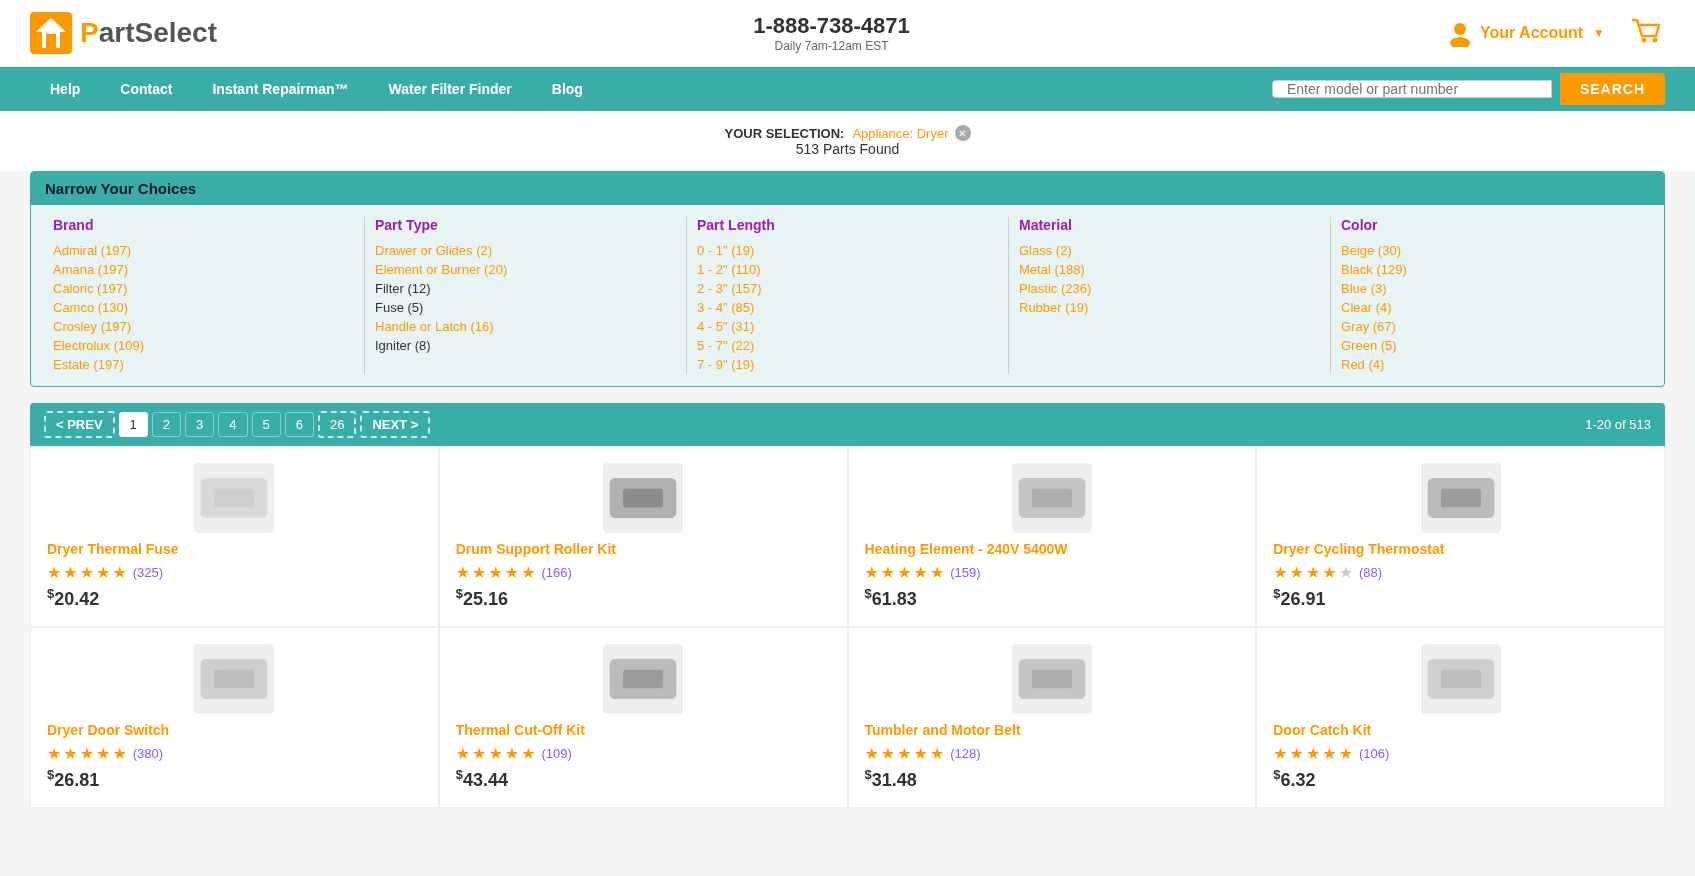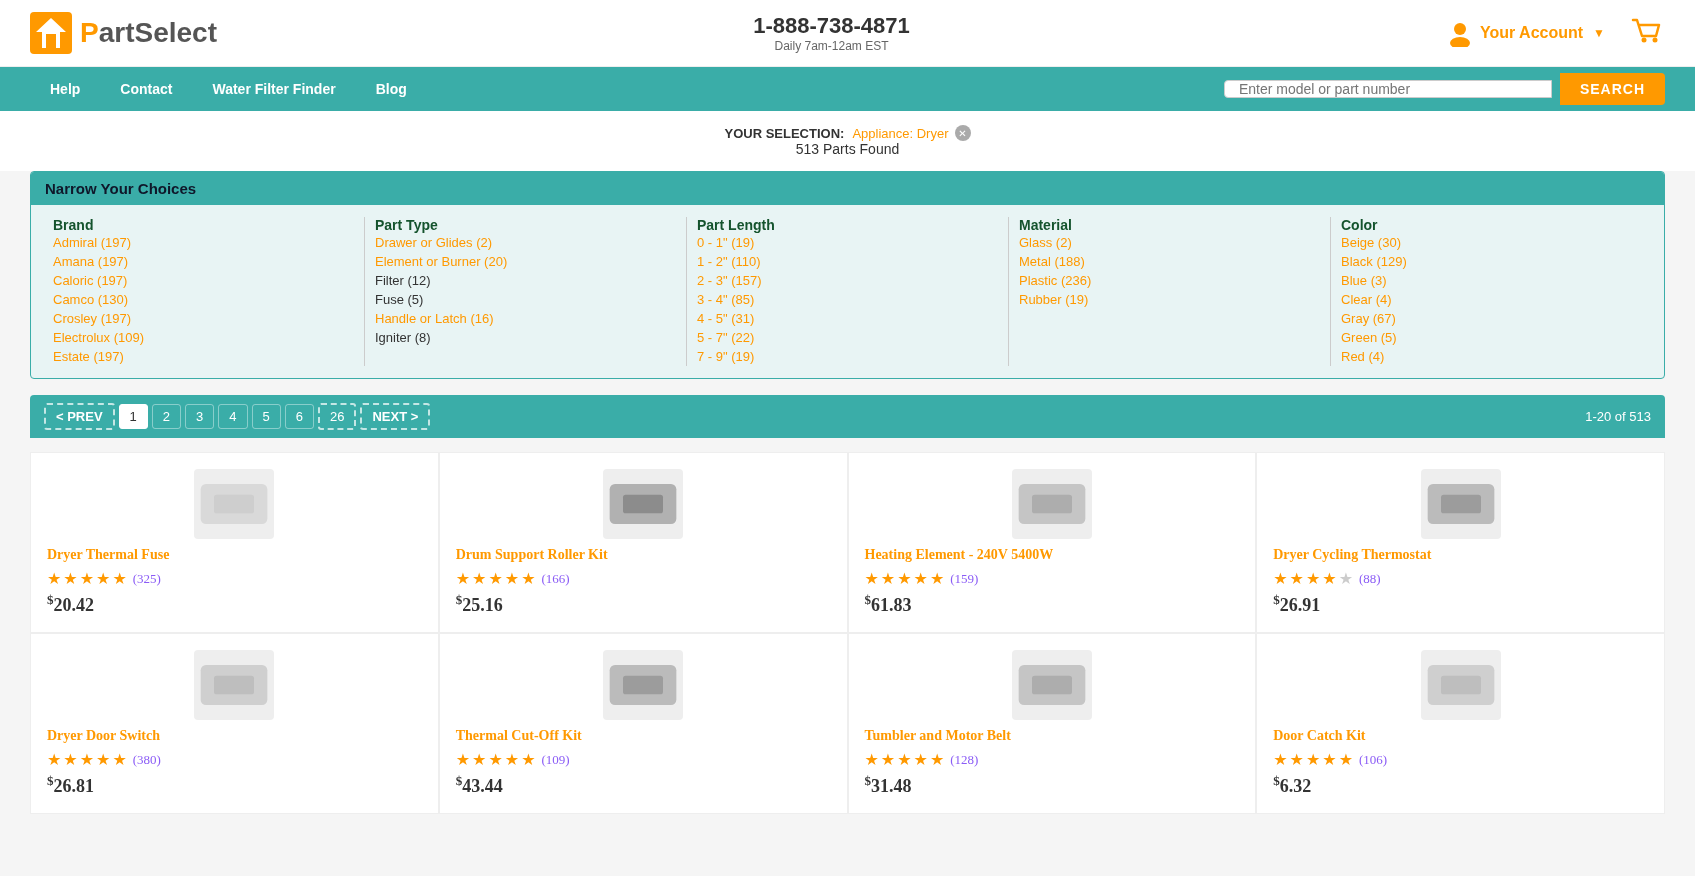--- a/index.html
+++ b/index.html
@@ -18,53 +18,53 @@
     .account-btn { display: flex; align-items: center; gap: 6px; color: #f90; font-size: 16px; font-weight: bold; cursor: pointer; }
     .account-btn svg { fill: #f90; }
     .cart-btn { cursor: pointer; }
     .cart-btn svg { fill: #f90; width: 36px; height: 36px; }
 
     
     .nav { background: #3aada8; padding: 0 30px; display: flex; align-items: center; gap: 0; }
     .nav-links { display: flex; align-items: center; }
     .nav-link { color: #fff; padding: 14px 20px; font-size: 14px; font-weight: bold; cursor: pointer; text-decoration: none; }
     .nav-search { margin-left: auto; display: flex; align-items: center; gap: 8px; }
-    .nav-search input { padding: 0 14px; border: 1px solid #ccc; border-radius: 4px 0 0 4px; font-size: 14px; width: 328px; outline: none; }
+    .nav-search input { padding: 0 14px; border: 1px solid #ccc; border-radius: 4px 0 0 4px; font-size: 14px; width: 280px; outline: none; }
     .search-btn { background: #f90; color: #fff; font-size: 14px; font-weight: bold; padding: 8px 20px; border: none; border-radius: 0 4px 4px 0; cursor: pointer; letter-spacing: 1px; }
 
     
     .selection-bar { padding: 14px 30px; background: #fff; display: flex; align-items: center; justify-content: space-between; flex-direction: column; }
     .selection-label { font-size: 13px; color: #333; text-transform: uppercase; font-weight: bold; }
     .selection-tag { display: inline-flex; align-items: center; gap: 4px; }
     .selection-tag a { color: #f90; font-size: 13px; }
     .selection-tag .remove { display: inline-flex; align-items: center; justify-content: center; width: 16px; height: 16px; background: #aaa; border-radius: 50%; color: #fff; font-size: 10px; cursor: pointer; margin-left: 2px; }
     .parts-found { font-size: 14px; color: #333; }
 
     
     .filter-section { margin: 0 30px 16px; background: #e8f4f4; border: 1px solid #3aada8; border-radius: 4px; }
     .filter-header { background: #3aada8; color: #0f172a; padding: 8px 14px; font-size: 15px; font-weight: bold; border-radius: 3px 3px 0 0; }
     .filter-body { display: flex; padding: 12px; gap: 0; }
     .filter-col { flex: 1; border-right: 1px solid #ccc; padding: 0 10px; min-width: 0; }
     .filter-col:last-child { border-right: none; }
-    .filter-col-title { font-weight: bold; font-size: 14px; color: #14532d; margin-bottom: 0; }
+    .filter-col-title { font-weight: bold; font-size: 14px; color: #a21caf; margin-bottom: 8px; }
     .filter-list { max-height: 160px; overflow-y: auto; }
     .filter-item { padding: 2px 0; font-size: 13px; color: #f90; cursor: pointer; white-space: nowrap; }
     .filter-item.black { color: #333; }
 
     
     .pagination-bar { background: #3aada8; margin: 0 30px; padding: 8px 14px; display: flex; align-items: center; justify-content: space-between; border-radius: 4px 4px 0 0; }
     .pagination-left { display: flex; align-items: center; gap: 4px; }
     .page-btn { padding: 4px 10px; font-size: 13px; color: #fff; cursor: pointer; border: 1px solid rgba(255,255,255,0.4); border-radius: 3px; background: transparent; }
     .page-btn.active { background: #fff; color: #333; border-color: #fff; }
     .page-btn.prev-next { font-weight: bold; border: 2px dashed rgba(255,255,255,0.7); }
     .page-btn.dotted { border: 2px dashed rgba(255,255,255,0.7); }
     .pagination-right { color: #fff; font-size: 13px; }
 
     
-    .products-area { margin: 14px 30px; background: #fff; font-family: Liberation Serif, serif; }
+    .products-area { margin: 0 30px; background: #fff; }
     .products-grid { display: grid; grid-template-columns: repeat(4, 1fr); gap: 0; }
     .product-card { border: 1px solid #eee; padding: 16px; display: flex; flex-direction: column; align-items: flex-start; background: #fff; }
     .product-img { width: 80px; height: 70px; object-fit: contain; margin-bottom: 8px; background: #f9f9f9; display: flex; align-items: center; justify-content: center; align-self: center; }
     .product-img svg, .product-img-placeholder { width: 80px; height: 70px; }
     .product-name { color: #f90; font-size: 14px; font-weight: bold; margin-bottom: 6px; cursor: pointer; }
     .stars { display: flex; align-items: center; gap: 2px; margin-bottom: 4px; }
     .star { color: #f90; font-size: 16px; }
     .star.empty { color: #ccc; }
     .review-count { color: #8b5cf6; font-size: 13px; margin-left: 4px; }
     .product-price { font-size: 18px; font-weight: bold; color: #333; }
@@ -113,20 +113,21 @@
         <circle cx="26" cy="26" r="2.5" fill="#f90"></circle>
       </svg>
     </div>
   </div>
 </div>
 
 <div class="nav">
   <div class="nav-links">
     <a class="nav-link">Help</a>
     <a class="nav-link">Contact</a>
+    <a class="nav-link">Instant Repairman™</a>
     <a class="nav-link">Water Filter Finder</a>
     <a class="nav-link">Blog</a>
   </div>
   <div class="nav-search">
     <input type="text" placeholder="Enter model or part number" style="">
     <button class="search-btn">SEARCH</button>
   </div>
 </div>
 
 <div class="selection-bar">

